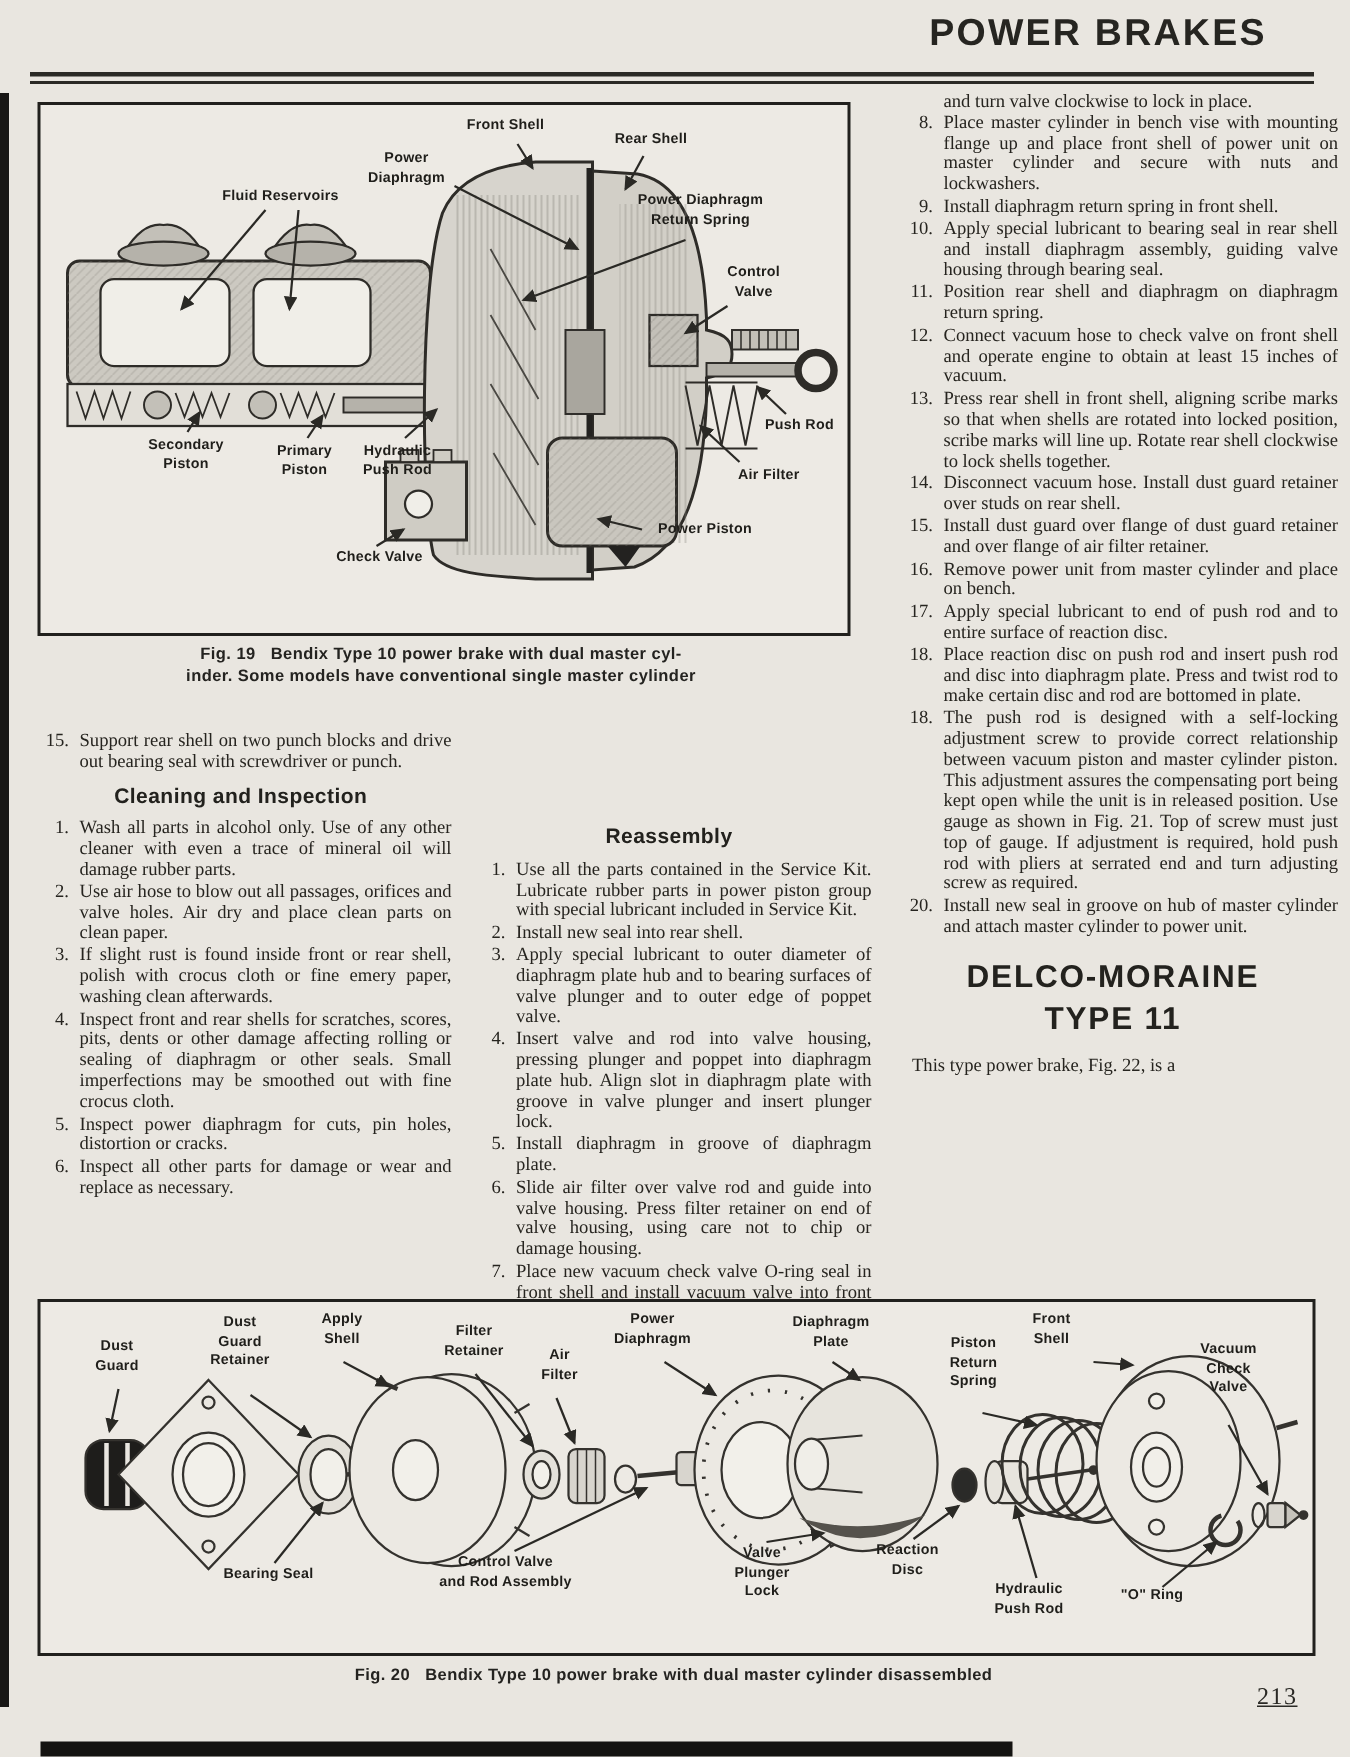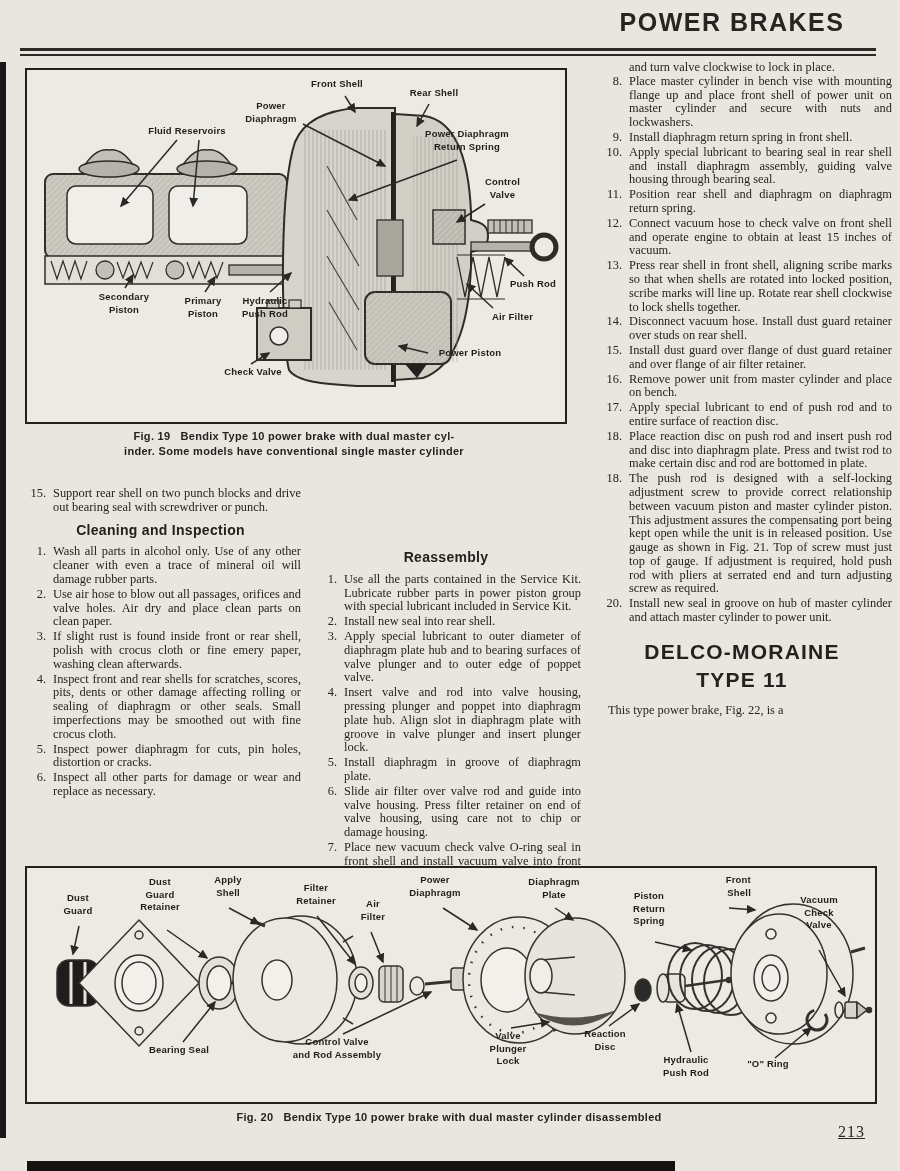--- a/index.html
+++ b/index.html
@@ -452,21 +452,21 @@
 Retainer</div>
   <div class="flabel" style="left:322px;top:30px;width:48px;">Air
 Filter</div>
   <div class="flabel" style="left:368px;top:6px;width:80px;">Power
 Diaphragm</div>
   <div class="flabel" style="left:488px;top:8px;width:78px;">Diaphragm
 Plate</div>
   <div class="flabel" style="left:592px;top:22px;width:60px;">Piston
 Return
 Spring</div>
-  <div class="flabel" style="left:672px;top:6px;width:52px;text-align:right;">Front
+  <div class="flabel" style="left:648px;top:6px;width:52px;">Front
 Shell</div>
   <div class="flabel" style="left:762px;top:26px;width:60px;">Vacuum
 Check
 Valve</div>
   <div class="flabel" style="left:106px;top:176px;width:92px;">Bearing Seal</div>
   <div class="flabel" style="left:248px;top:168px;width:124px;">Control Valve
 and Rod Assembly</div>
   <div class="flabel" style="left:450px;top:162px;width:62px;">Valve
 Plunger
 Lock</div>

